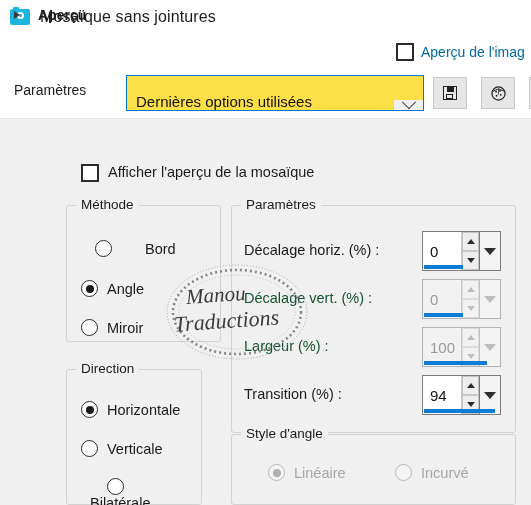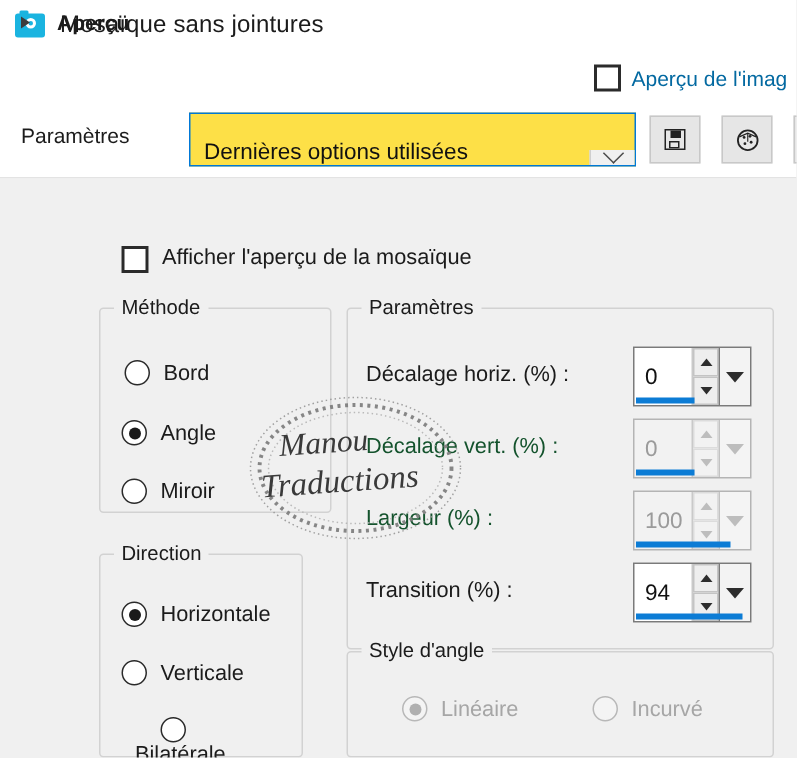--- a/index.html
+++ b/index.html
@@ -451,21 +451,21 @@
 <div class="workspace"></div>
 
 <div class="big-chk-row">
   <span class="chk chk-lg"></span>
   <span class="big-chk-label">Afficher l'aperçu de la mosaïque</span>
 </div>
 
 <div class="gbox" id="gb-methode">
   <div class="gtitle">Méthode</div>
 
-  <div class="radio-row" style="left:16px; top:34px;">
+  <div class="radio-row" style="left:28px; top:34px;gap:24px;">
     <span class="radio"></span>
     <span class="radio-label">Bord</span>
   </div>
   <div class="radio-row" style="left:14px; top:74px;">
     <span class="radio sel"></span>
     <span class="radio-label">Angle</span>
   </div>
   <div class="radio-row" style="left:14px; top:113px;">
     <span class="radio"></span>
     <span class="radio-label">Miroir</span>

